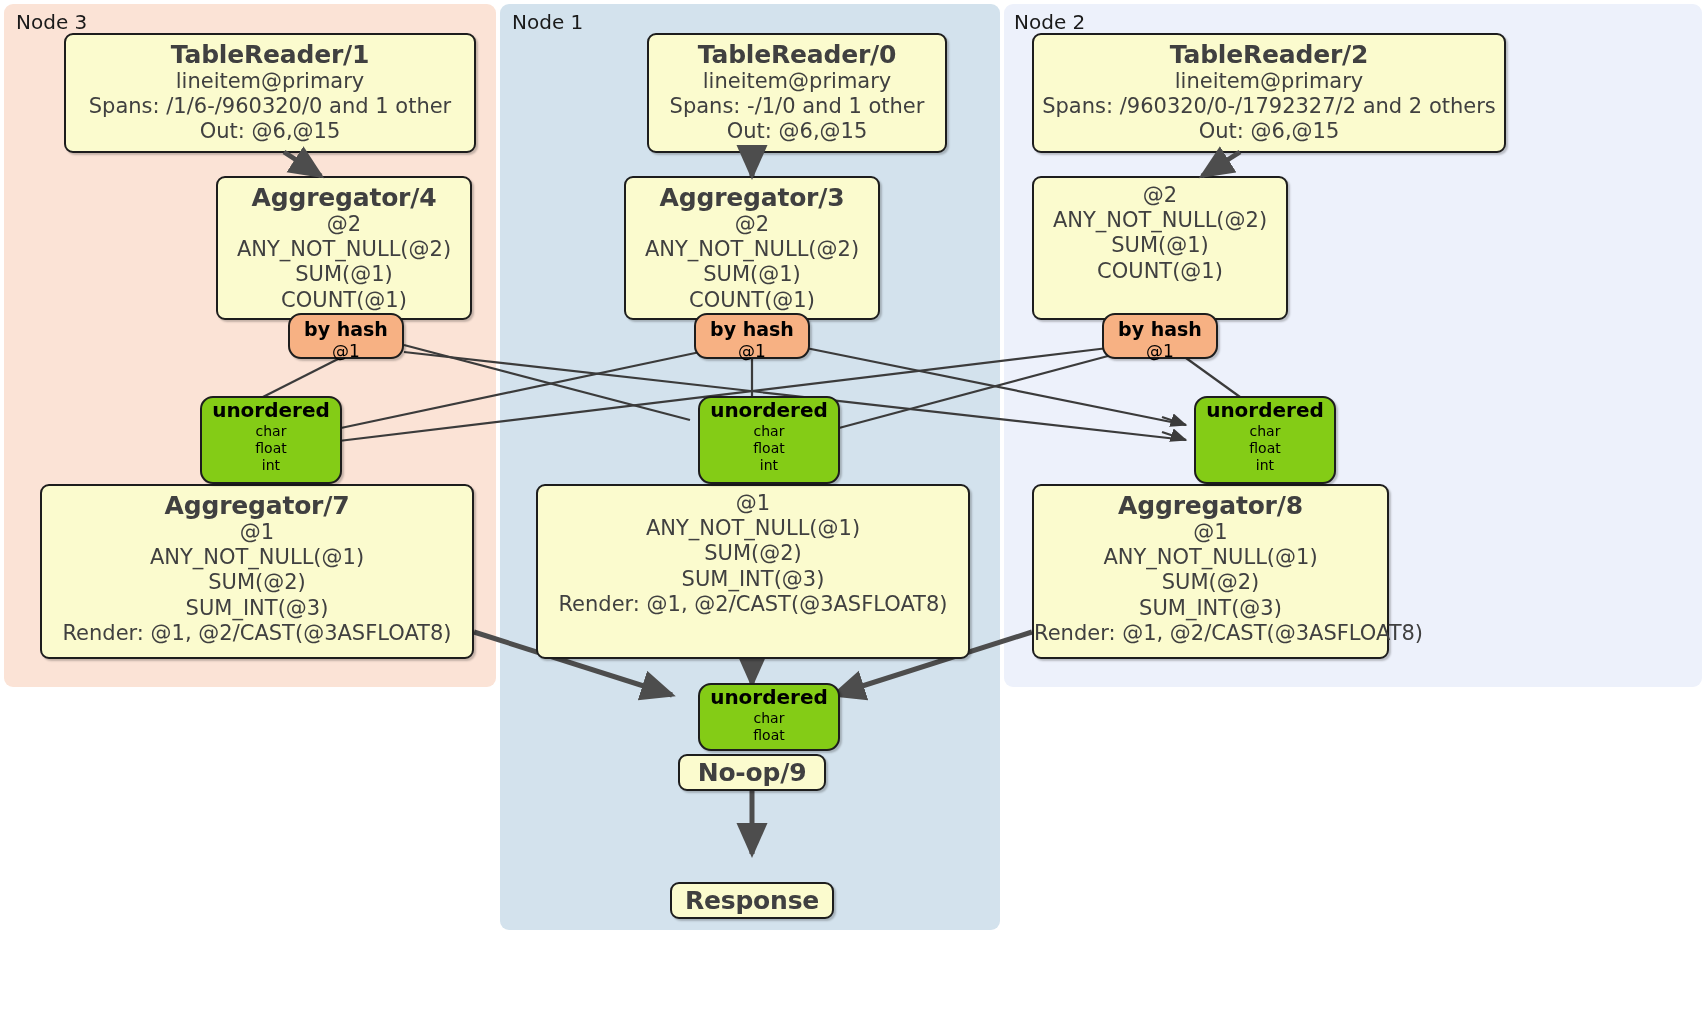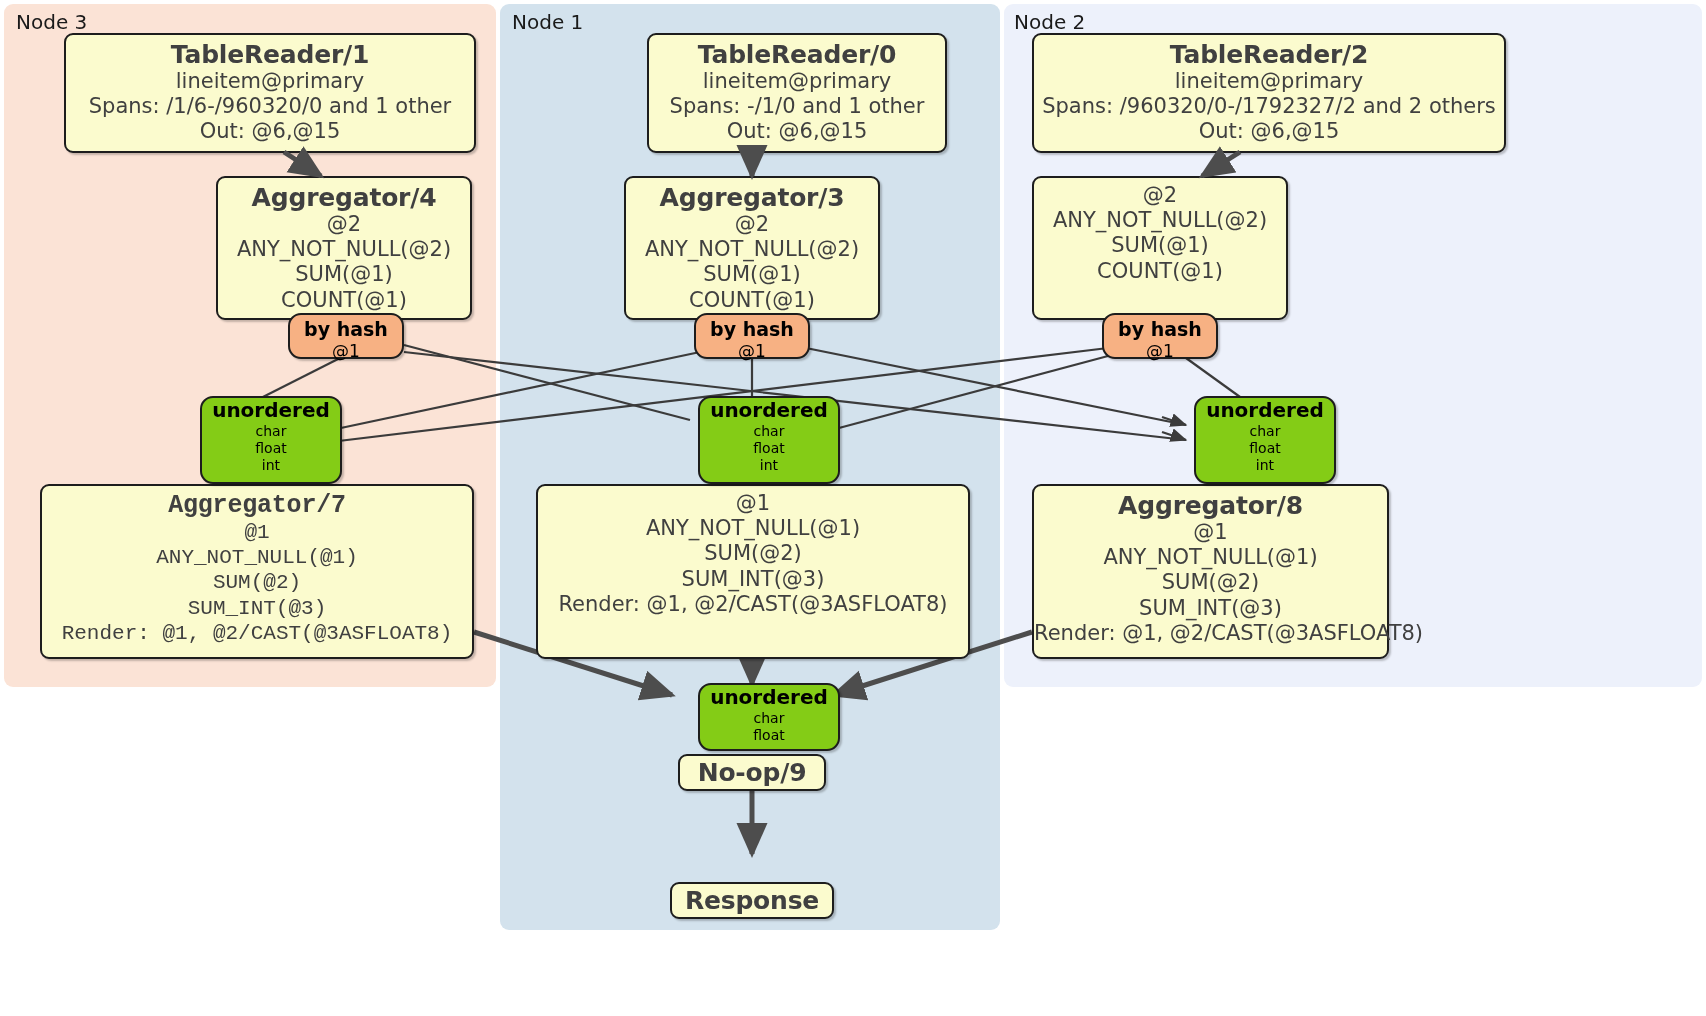--- a/index.html
+++ b/index.html
@@ -247,21 +247,21 @@
     <div class="detail">int</div>
   </div>
 
   <div class="sync" style="left:1177px; top:396px; width:142px; height:88px; z-index:5;">
     <div class="title">unordered</div>
     <div class="detail">char</div>
     <div class="detail">float</div>
     <div class="detail">int</div>
   </div>
 
-  <div class="proc" style="left:40px; top:484px; width:434px; height:175px; z-index:4;font-family:Liberation Mono, monospace;">
+  <div class="proc" style="left:40px; top:484px; width:434px; height:175px; z-index:4;">
     <div class="title">Aggregator/7</div>
     <div class="detail">@1</div>
     <div class="detail">ANY_NOT_NULL(@1)</div>
     <div class="detail">SUM(@2)</div>
     <div class="detail">SUM_INT(@3)</div>
     <div class="detail">Render: @1, @2/CAST(@3ASFLOAT8)</div>
   </div>
 
   <div class="proc" style="left:536px; top:484px; width:434px; height:175px; z-index:4;">
     <div class="detail">@1</div>

